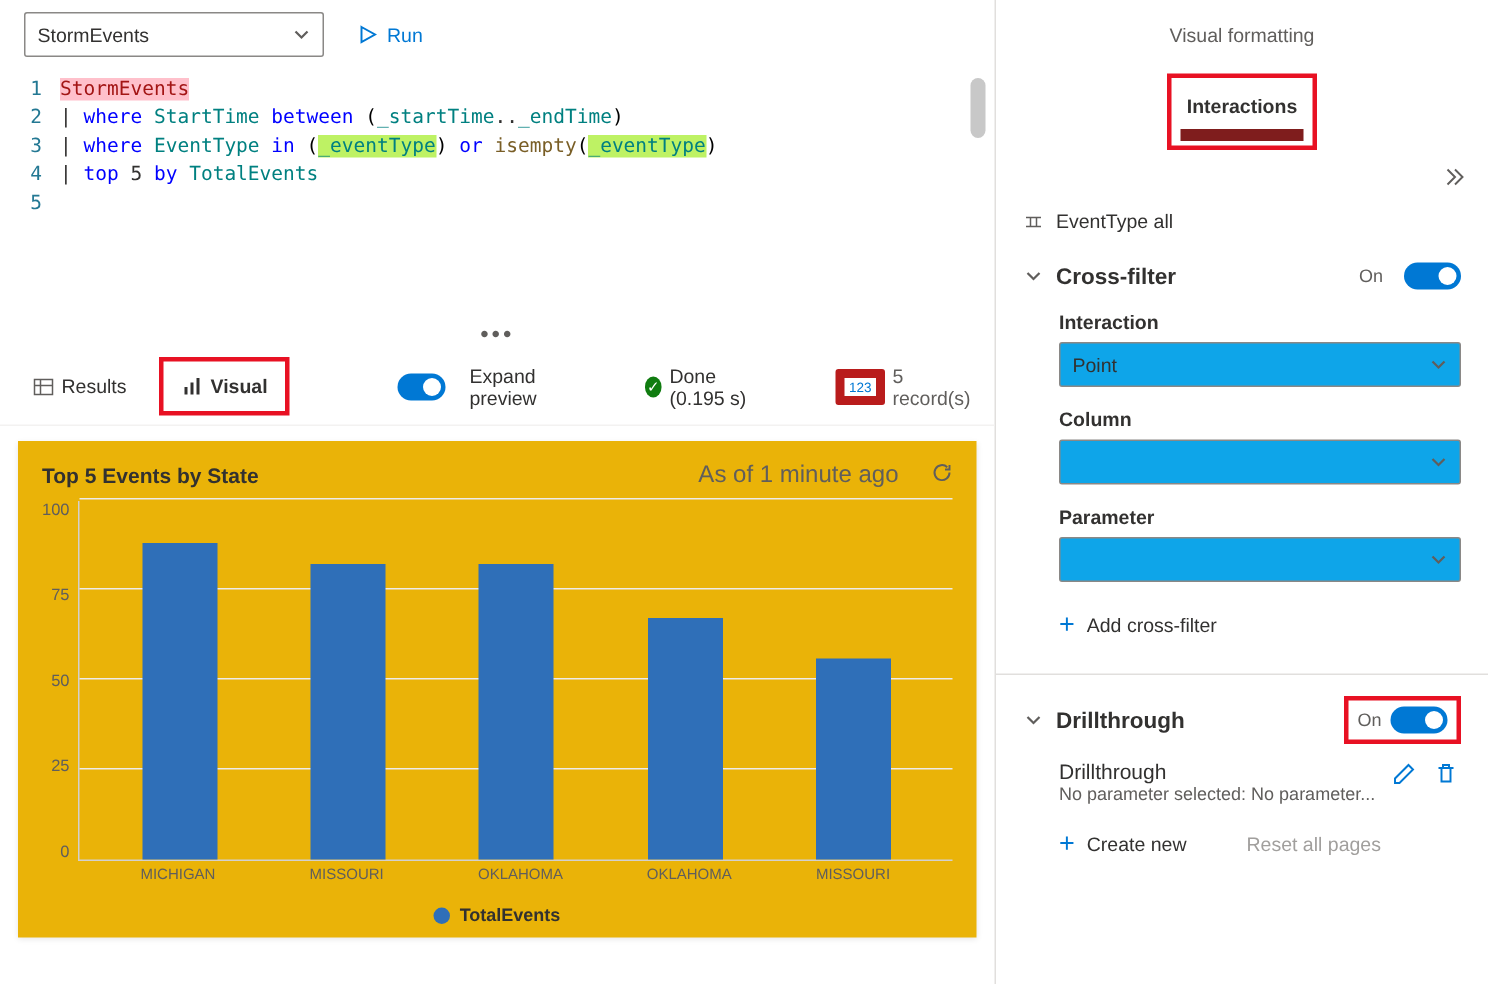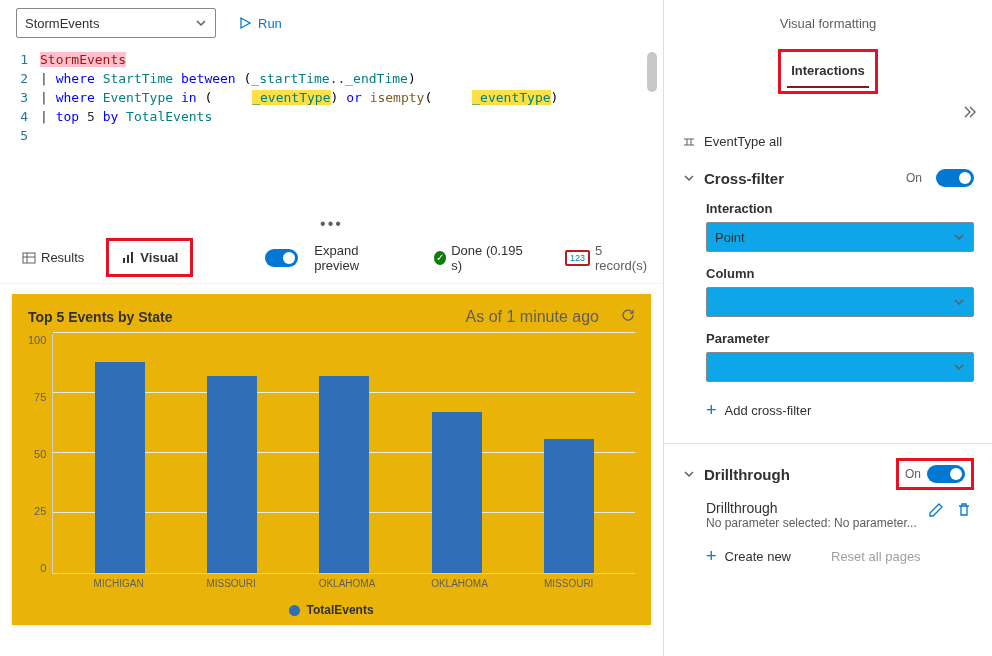--- a/index.html
+++ b/index.html
@@ -18,58 +18,58 @@
 .editor { flex: 0 0 auto; display: flex; font-family: Consolas, monospace; font-size: 13px; padding: 4px 0 8px 0; position: relative; min-height: 170px; }
 .gutter { width: 40px; text-align: right; color: #237893; padding-right: 12px; line-height: 19px; }
 .code { flex: 1; line-height: 19px; }
 .code .line { white-space: pre; }
 .tok-hl { background: #ffc0cb; color: #a31515; }
 .tok-pipe { color: #323130; }
 .tok-kw { color: #0000ff; }
 .tok-var { color: #008080; }
 .tok-id { color: #795e26; }
 .tok-paren { color: #000; }
-.tok-eventtype-bg { background: #fde047; margin-left: 40px; }
+.tok-eventtype-bg { background: #bef264; }
 .editor-scrollbar { position: absolute; right: 6px; top: 6px; width: 10px; height: 40px; background: #c8c8c8; border-radius: 5px; }
 
 
 .splitter { height: 16px; display:flex; align-items:center; justify-content:center; color:#605e5c; font-size:16px; letter-spacing:2px; cursor: ns-resize; }
 
 
 .resultbar { display: flex; align-items: center; padding: 6px 16px; gap: 16px; border-bottom: 1px solid #f3f2f1; }
 .resultbar .tab { display:flex; align-items:center; gap:5px; padding:6px 6px; cursor:pointer; }
 .resultbar .tab.active { font-weight:600; }
 .redbox { border: 3px solid #e81123; padding: 3px 6px; }
 .toggle-sw { width:38px; height:18px; border-radius:9px; background:#0078d4; position:relative; cursor:pointer; }
 .toggle-sw::after { content:""; position:absolute; width:12px; height:12px; background:#fff; border-radius:50%; top:3px; right:3px; }
 .status-ok { display:flex; align-items:center; gap:5px; }
 .status-ok .dot { width:14px; height:14px; border-radius:50%; background:#107c10; color:#fff; font-size:10px; display:flex; align-items:center; justify-content:center; }
 .rec-count { display:flex; align-items:center; gap:5px; color:#605e5c; }
-.rec-ico { border:2px solid #b91c1c; color:#0078d4; font-size:9px; padding:1px 3px; border-radius:2px; }
+.rec-ico { border:6px solid #b91c1c; color:#0078d4; font-size:9px; padding:1px 3px; border-radius:2px; }
 
 
 .chart-wrap { margin: 10px 12px 4px 12px; background:#eab308; box-shadow: 0 1px 4px rgba(0,0,0,.1); padding: 14px 16px 8px 16px; }
 .chart-head { display:flex; justify-content:space-between; align-items:center; margin-bottom:8px; }
 .chart-title { font-weight:600; font-size:14px; }
 .asof { font-size:16px; color:#605e5c; display:flex; align-items:flex-start; gap:22px; }
 .chart-body { display:flex; }
 .yaxis { display:flex; flex-direction:column; justify-content:space-between; align-items:flex-end; font-size:11px; color:#605e5c; padding-right:6px; height:240px; }
 .plot-area { flex:1; position:relative; }
 .plot-grid { position:relative; height:240px; border-left:1px solid #d2d0ce; border-bottom:1px solid #d2d0ce; }
 .gridline { position:absolute; left:0; right:0; border-top:1px solid #edebe9; }
 .bars { position:absolute; left:0; right:0; bottom:0; top:0; display:flex; align-items:flex-end; justify-content:space-around; padding: 0 10px; }
 .bar { width:50px; background:#2f6fb8; }
 .xlabels { display:flex; justify-content:space-around; font-size:10px; color:#605e5c; padding:4px 10px 0 10px; }
 .legend-row { display:flex; justify-content:center; align-items:center; gap:6px; margin-top:14px; font-size:12px; font-weight:600; }
 .legend-dot { width:11px; height:11px; border-radius:50%; background:#2f6fb8; }
 
 
 .side-tabs { display:flex; align-items:center; padding: 8px 14px 0 14px; gap:10px;flex-direction:column; }
 .side-tab { padding:8px 4px; cursor:pointer; color:#605e5c; }
-.side-tab.active { color:#323130; font-weight:600; border-bottom:2px solid #7f1d1d; }
+.side-tab.active { color:#323130; font-weight:600; border-bottom:8px solid #7f1d1d; }
 .side-tabs .more { margin-left:auto; }
 .collapse-all { display:flex; align-items:center; gap:8px; padding:14px 18px; cursor:pointer; }
 .section { padding: 6px 18px 14px 18px; }
 .section-head { display:flex; align-items:center; gap:8px; }
 .section-head .chev { cursor:pointer; color:#605e5c; }
 .section-title { font-size:15px; font-weight:600; flex:1; }
 .on-label { font-size:12px; color:#605e5c; margin-right:6px; }
 .form-label { font-size:13px; font-weight:600; margin: 14px 0 6px 24px; }
 .form-select { margin-left:24px; width: calc(100% - 24px); height:30px; border:1px solid #8a8886; border-radius:2px; display:flex; align-items:center; justify-content:space-between; padding:0 8px; cursor:pointer; background:#0ea5e9; }
 .add-row { margin:18px 0 0 24px; display:flex; align-items:center; gap:8px; color:#323130; cursor:pointer; font-size:13px; }

